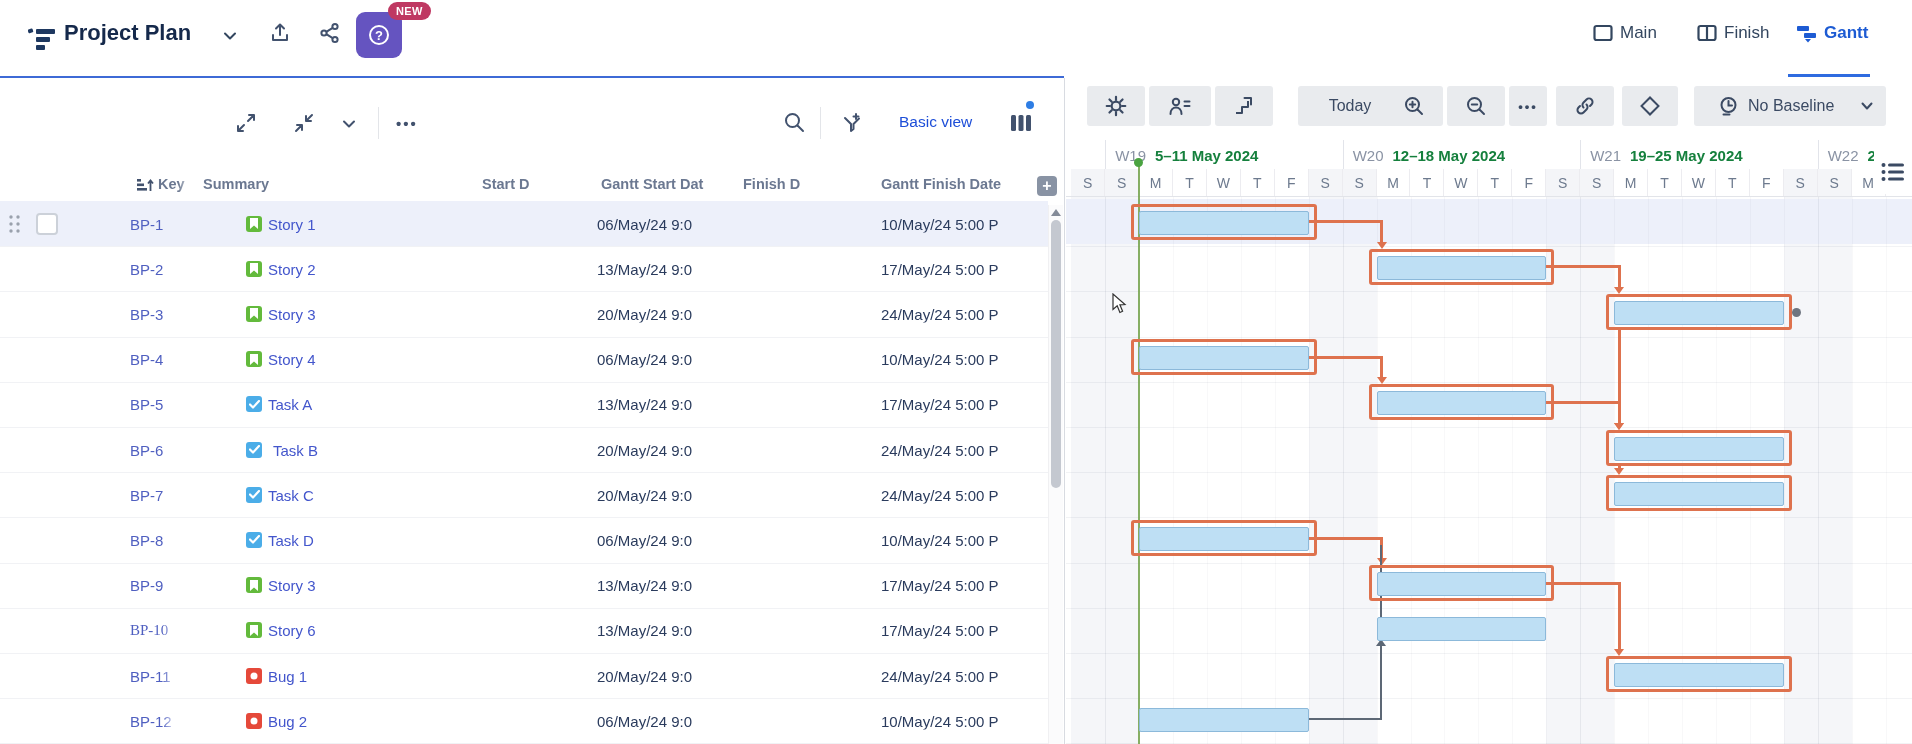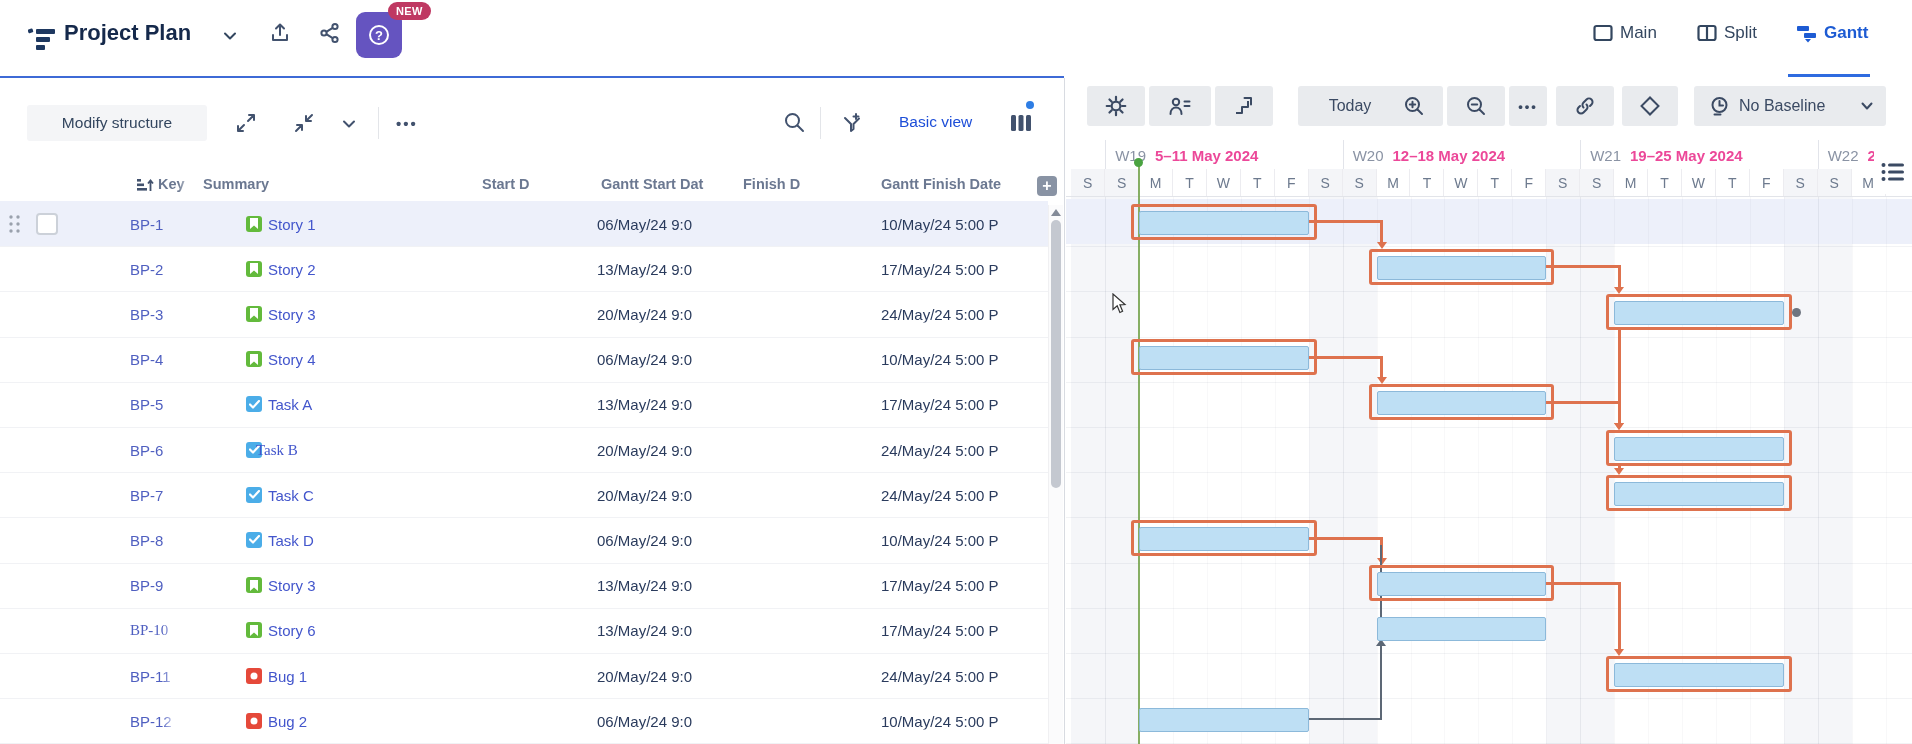--- a/index.html
+++ b/index.html
@@ -40,21 +40,21 @@
   
   #vscroll{position:absolute;left:1048px;top:205px;width:14px;height:539px;background:#fbfbfc;border-left:1px solid #f0f0f2}
   #vscroll-thumb{position:absolute;left:2px;top:15px;width:10px;height:268px;background:#c4c8d0;border-radius:5px}
   #panel-divider{position:absolute;left:1064px;top:78px;width:1px;height:666px;background:#d8dbe1}
   
   .gbtn{position:absolute;top:86px;height:40px;background:#e9ebee;border-radius:3px;display:flex;
         align-items:center;justify-content:center;gap:8px;color:#3b4a63;font-size:16px;cursor:pointer}
   
   .wk-label{position:absolute;top:147px;font-size:15px;white-space:nowrap}
   .wk-code{color:#8a93a4}
-  .wk-range{color:#ec4899;font-weight:700;margin-left:9px}
+  .wk-range{color:#15803d;font-weight:700;margin-left:9px}
   .day-cell{position:absolute;top:169px;height:28px;border-right:1px solid #ececf0;display:flex;
             align-items:center;justify-content:center;font-size:14px;color:#6d7a8e}
   .day-cell.wknd{background:#f4f5f8}
   .wk-sep{position:absolute;top:140px;height:57px;width:1px;background:#e2e4ea}
   #tl-border{position:absolute;left:1066px;top:196px;width:846px;height:1px;background:#e2e4e9}
   
   .stripe{position:absolute;top:197px;height:547px;background:#f5f6f9}
   .rowline{position:absolute;height:1px;background:rgba(23,43,77,.055)}
   .daygrid{position:absolute;top:197px;height:547px;width:1px;background:rgba(23,43,77,.035)}
   .gbar{position:absolute;height:22px;background:#bedff4;border:1px solid #8cb9da;border-radius:2px;cursor:pointer}
@@ -120,37 +120,36 @@
       </span>
       <span>Main</span>
     </div>
     <div class="abs view-tab" style="left:1697px;top:23px">
       <span>
         <svg width="20" height="18" viewBox="0 0 20 18">
             <rect x="1.5" y="2" width="17" height="14" rx="2" fill="none" stroke="#33465f" stroke-width="2.2"></rect>
             <path d="M10 2 V16" stroke="#33465f" stroke-width="2.2"></path>
           </svg>
       </span>
-      <span>Split</span>
+      <span>Finish</span>
     </div>
     <div class="abs view-tab active" style="left:1797px;top:23px">
       <span>
         <svg width="20" height="19" viewBox="0 0 20 19">
             <rect x="0" y="2" width="12" height="5" rx="1" fill="#1d5bd3"></rect>
             <rect x="7" y="9" width="12" height="5" rx="1" fill="#1d5bd3"></rect>
             <path d="M8 15 l3 3.5 3-3.5 z" fill="#1d5bd3"></path>
           </svg>
       </span>
       <span>Gantt</span>
     </div>
     <div class="abs" id="left-accent" style="left:0;top:76px;width:1064px;height:2px"></div>
     <div class="abs" id="gantt-underline" style="left:1788px;top:74px;width:82px;height:3px"></div>
   </div>
 
-  <div class="abs" id="modify-btn" style="left:27px;top:105px;width:180px;height:36px">Modify structure</div>
   <div class="abs" style="left:234px;top:111px">
     <svg width="24" height="24" viewBox="0 0 24 24" fill="none" stroke="#42526e" stroke-width="2" stroke-linecap="round" stroke-linejoin="round">
       <path d="M14 10 L20 4 M15 4 h5 v5"></path>
         <path d="M10 14 L4 20 M4 15 v5 h5"></path>
     </svg>
   </div>
   <div class="abs" style="left:292px;top:111px">
     <svg width="24" height="24" viewBox="0 0 24 24" fill="none" stroke="#42526e" stroke-width="2" stroke-linecap="round" stroke-linejoin="round">
       <path d="M20 4 L14 10 M14 5 v5 h5"></path>
         <path d="M4 20 L10 14 M10 19 v-5 h-5"></path>
@@ -271,21 +270,21 @@
         <div class="cell dateval fd" style="left: 597px; width: 128px;">13/May/24 9:0</div>
         <div class="cell dateval fd" style="left: 881px; width: 168px;">17/May/24 5:00 P</div>
       </div>
       <div class="trow" style="top: 427px; height: 45.2px;">
         <div class="cell key-link fd" style="left: 130px; width: 48px;">BP-6</div>
         <div class="cell type-badge" style="left: 246px; background: rgb(75, 173, 232);">
           <svg width="11" height="9" viewBox="0 0 11 9">
             <path d="M1 4.5 L4 7.5 L10 1" fill="none" stroke="#fff" stroke-width="2.2" stroke-linecap="round" stroke-linejoin="round"></path>
           </svg>
         </div>
-        <div class="cell sum-link" style="left: 256px; width: 210px; font-family: Liberation Serif, serif;">Task B</div>
+        <div class="cell sum-link" style="left: 273px; width: 210px;">Task B</div>
         <div class="cell dateval fd" style="left: 597px; width: 128px;">20/May/24 9:0</div>
         <div class="cell dateval fd" style="left: 881px; width: 168px;">24/May/24 5:00 P</div>
       </div>
       <div class="trow" style="top: 472.2px; height: 45.2px;">
         <div class="cell key-link fd" style="left: 130px; width: 48px;">BP-7</div>
         <div class="cell type-badge" style="left: 246px; background: rgb(75, 173, 232);">
           <svg width="11" height="9" viewBox="0 0 11 9">
             <path d="M1 4.5 L4 7.5 L10 1" fill="none" stroke="#fff" stroke-width="2.2" stroke-linecap="round" stroke-linejoin="round"></path>
           </svg>
         </div>
@@ -409,21 +408,21 @@
       </svg>
     </span>
   </div>
   <div class="gbtn" style="left:1622px;width:56px">
     <span>
       <svg width="22" height="22" viewBox="0 0 22 22">
           <rect x="5" y="5" width="12" height="12" fill="none" stroke="#3b4a63" stroke-width="2" transform="rotate(45 11 11)"></rect>
         </svg>
     </span>
   </div>
-  <div class="gbtn" style="left:1694px;width:192px;justify-content:flex-end;padding-left:14px;box-sizing:border-box">
+  <div class="gbtn" style="left:1694px;width:192px;justify-content:flex-end;padding-left:23px;box-sizing:border-box">
     <span>
       <svg width="23" height="23" viewBox="0 0 23 23" fill="none" stroke="#3b4a63" stroke-width="2" stroke-linecap="round">
         <circle cx="11.5" cy="10" r="7"></circle>
           <path d="M11.5 6 v4.5 h3.5"></path>
           <path d="M6.5 19.5 h6"></path>
       </svg>
     </span>
     <span>No Baseline</span>
     <span style="margin-left:auto;margin-right:12px">
       <svg width="14" height="14" viewBox="0 0 14 14">

